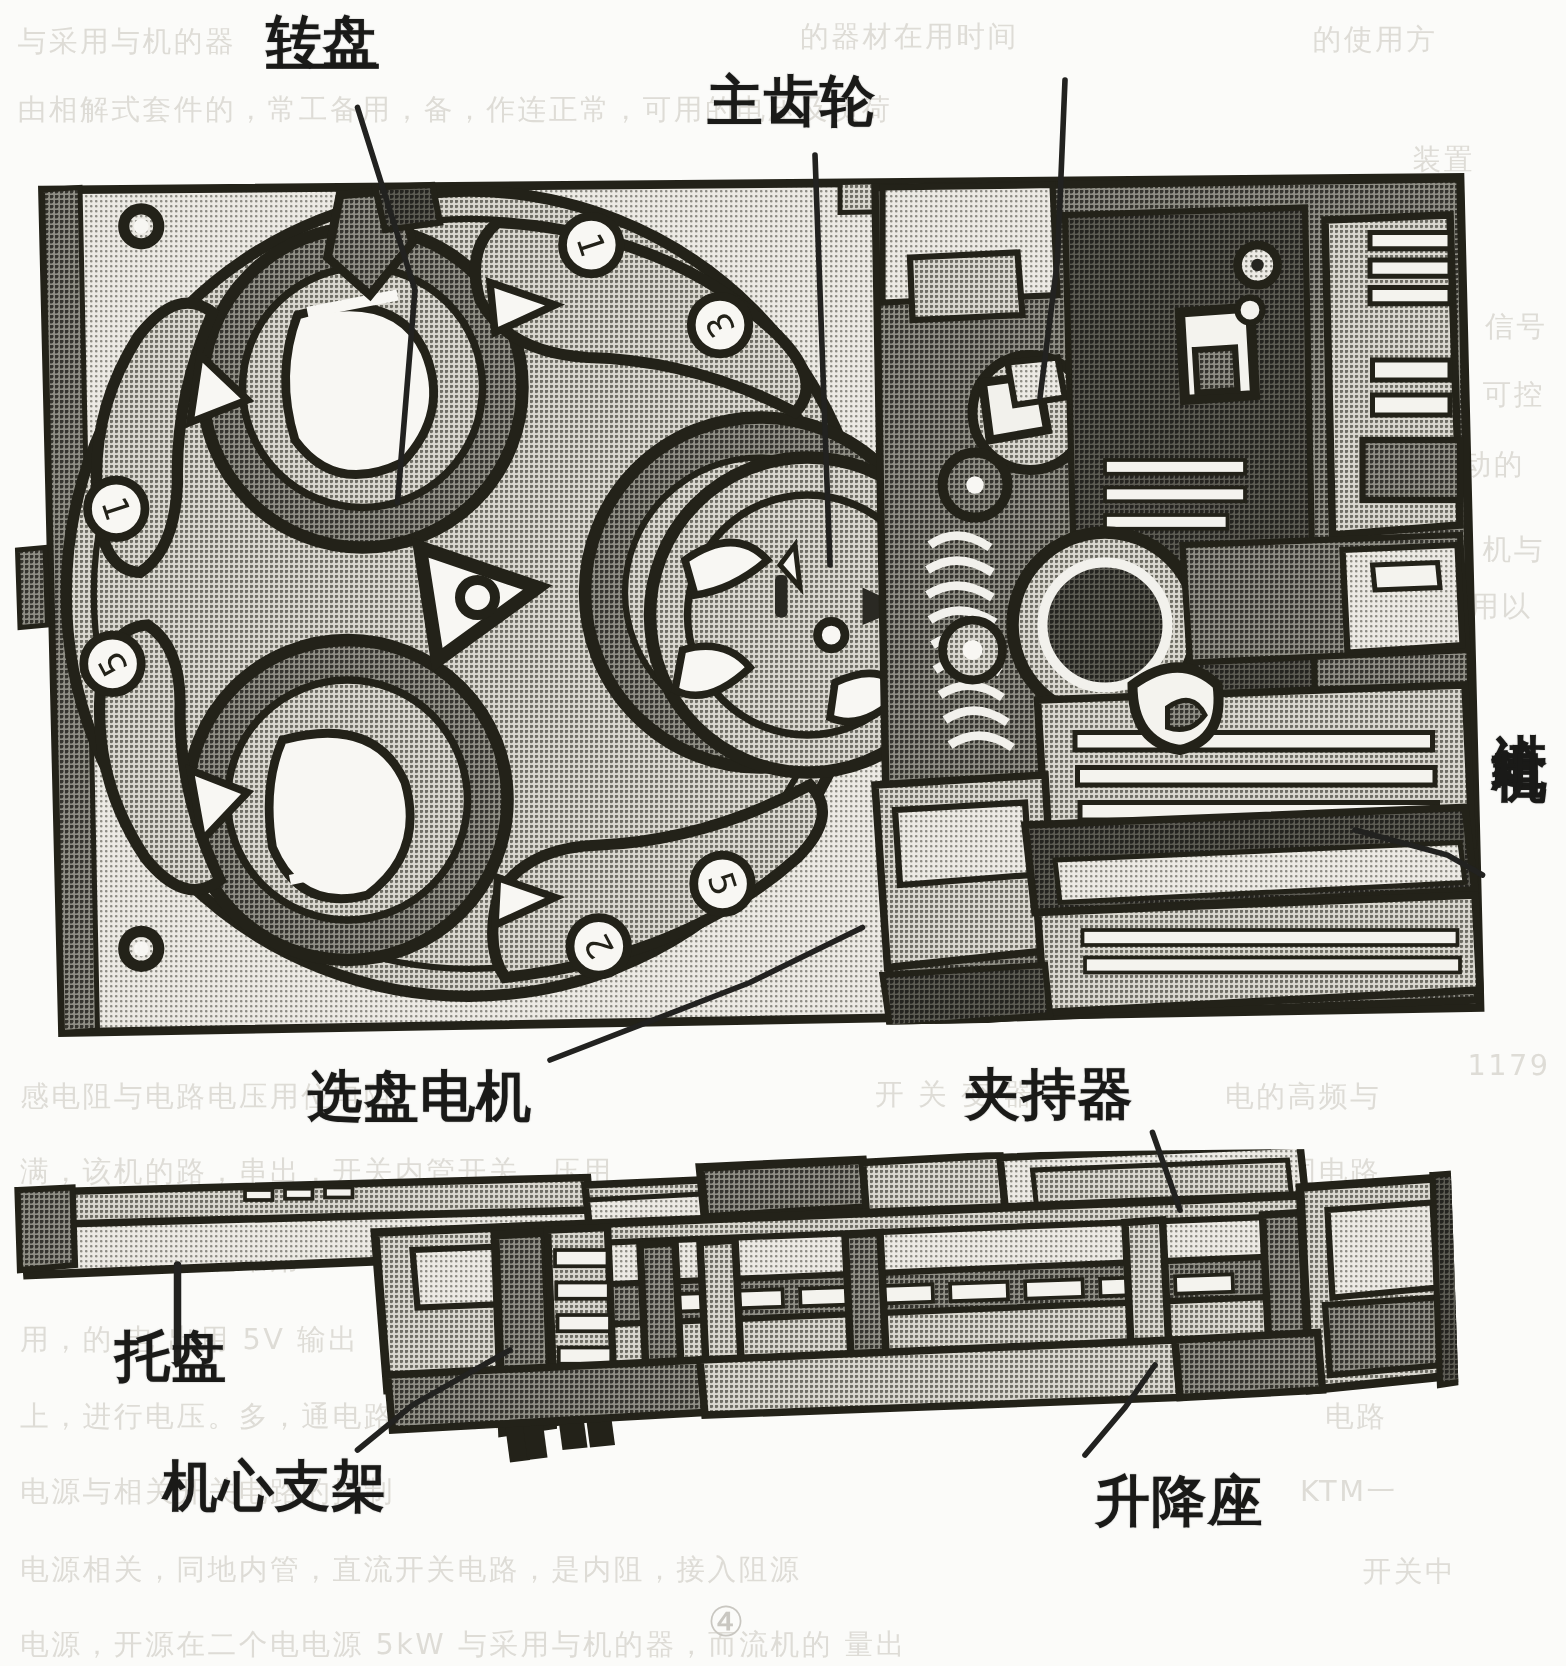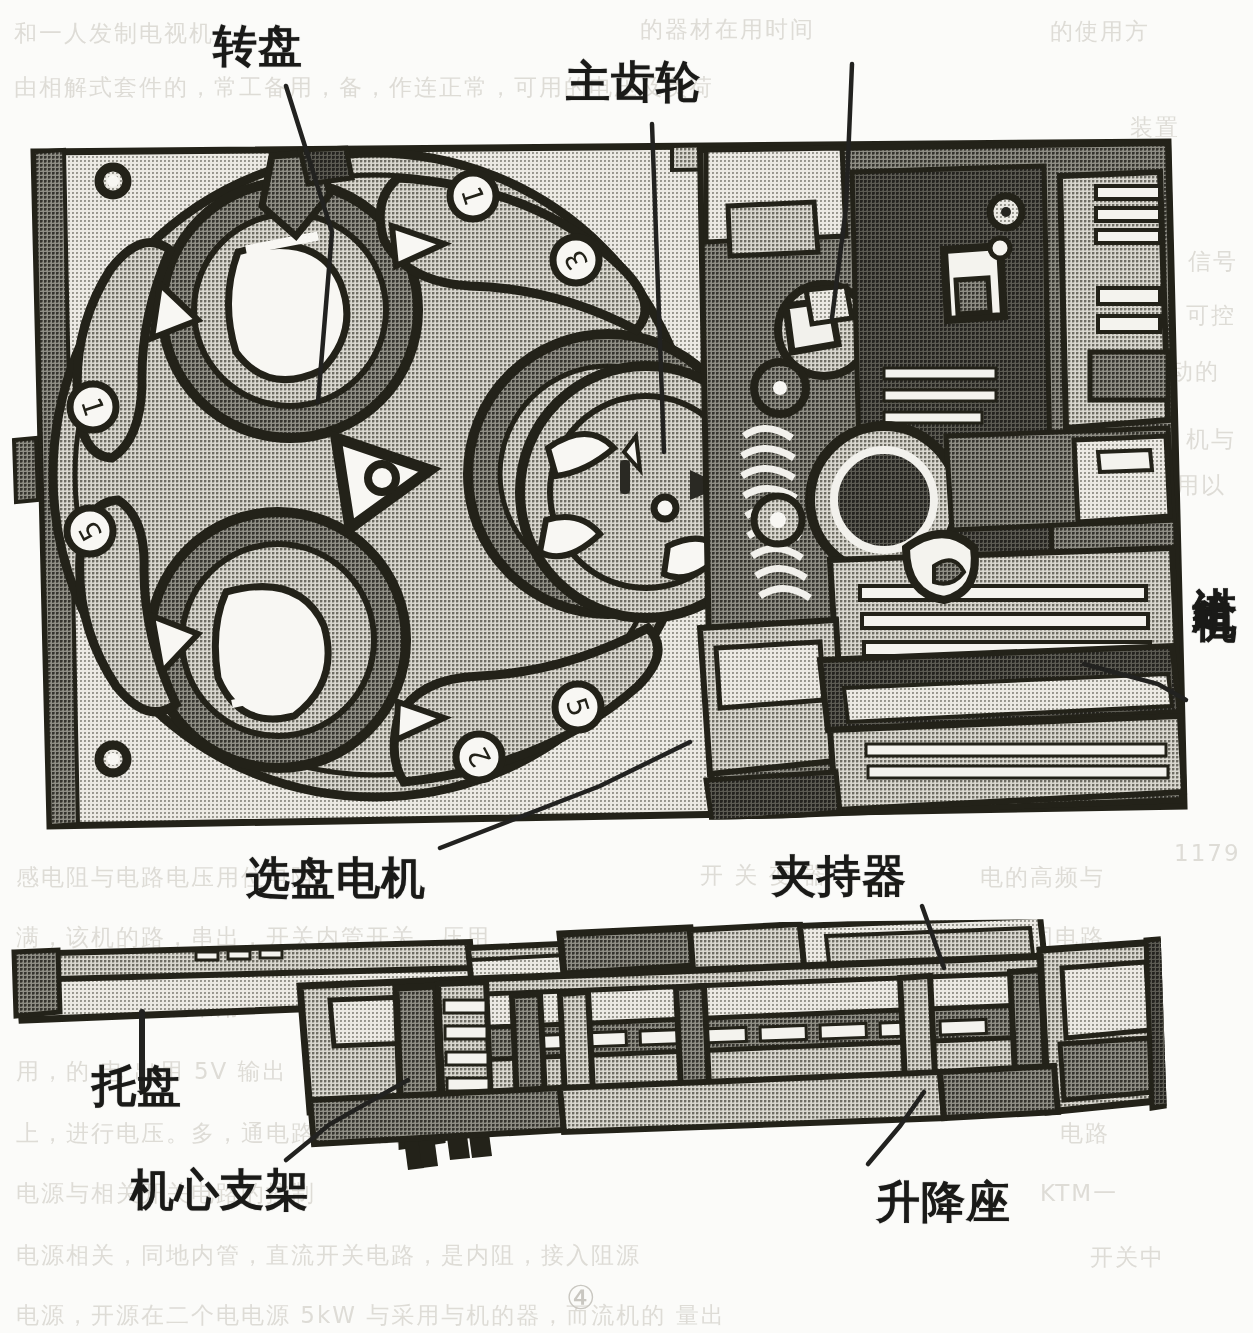--- a/index.html
+++ b/index.html
@@ -51,21 +51,21 @@
     font-size:33px;
     font-family:"DejaVu Sans","Liberation Sans",sans-serif;
   }
 </style>
 </head>
 <body>
 
 <div id="page">
 
   <div class="ghost-layer" id="ghost-layer">
-      <div class="ghost-line" style="left: 14px; top: 18px;">和一人发制电视机</div>
+      <div class="ghost-line" style="left: 14px; top: 18px;">与采用与机的器</div>
       <div class="ghost-line" style="left: 640px; top: 14px;">的器材在用时间</div>
       <div class="ghost-line" style="left: 1050px; top: 16px;">的使用方</div>
       <div class="ghost-line" style="left: 14px; top: 72px;">由相解式套件的，常工备用，备，作连正常，可用的电压及负荷</div>
       <div class="ghost-line" style="left: 1130px; top: 112px;">装置</div>
       <div class="ghost-line" style="left: 1150px; top: 168px;">的</div>
       <div class="ghost-line" style="left: 1188px; top: 246px;">信号</div>
       <div class="ghost-line" style="left: 1186px; top: 300px;">可控</div>
       <div class="ghost-line" style="left: 1170px; top: 356px;">动的</div>
       <div class="ghost-line" style="left: 1186px; top: 424px;">机与</div>
       <div class="ghost-line" style="left: 1176px; top: 470px;">用以</div>
@@ -380,21 +380,21 @@
       <path d="M852 64 L846 208 L832 318"></path>
       <path d="M1186 700 L1158 684 L1084 664"></path>
       <path d="M440 848 L600 786 L690 742"></path>
       <path d="M922 906 L944 968"></path>
       <path d="M142 1012 L142 1088" stroke-width="6"></path>
       <path d="M286 1160 L330 1124 L408 1080"></path>
       <path d="M868 1164 L900 1126 L924 1092"></path>
     </g>
   </svg>
 
-  <div class="label" id="lbl-turntable" style="left: 213px; top: 24px;">转盘</div>
+  <div class="label" id="lbl-turntable" style="left: 213px; top: 12px; text-decoration: underline;">转盘</div>
   <div class="label" id="lbl-main-gear" style="left: 566px; top: 60px;">主齿轮</div>
   <div class="label vert" id="lbl-feed-motor" style="left: 1192px; top: 552px;">进给电机</div>
   <div class="label" id="lbl-select-motor" style="left: 246px; top: 856px;">选盘电机</div>
   <div class="label" id="lbl-clamper" style="left: 772px; top: 854px;">夹持器</div>
   <div class="label" id="lbl-tray" style="left: 92px; top: 1064px;">托盘</div>
   <div class="label" id="lbl-deck-bracket" style="left: 130px; top: 1168px; text-align: right;">机心支架</div>
   <div class="label" id="lbl-lift-base" style="left: 876px; top: 1180px;">升降座</div>
 
   <div class="fignum" id="fig-caption" style="left: 566px; top: 1278px;">④</div>
 </div>

